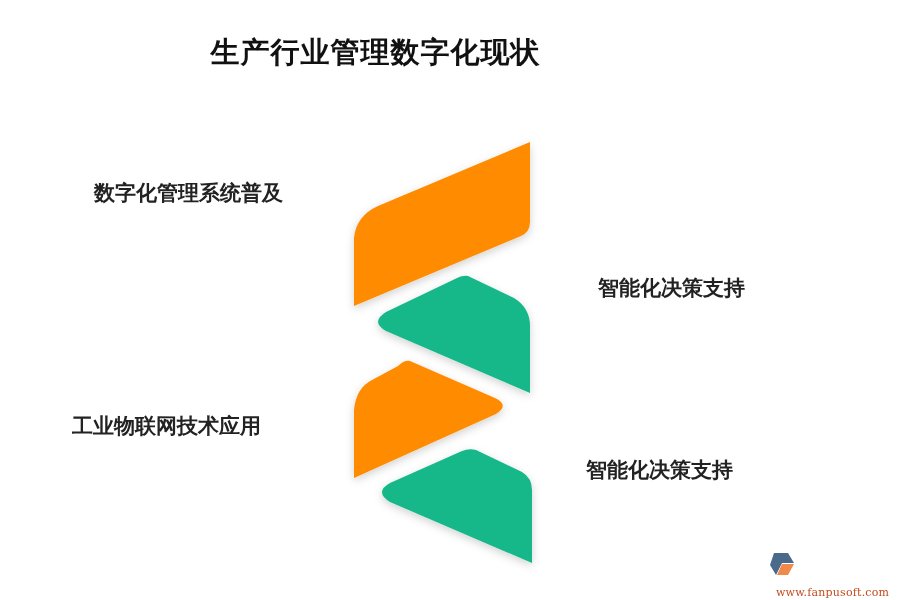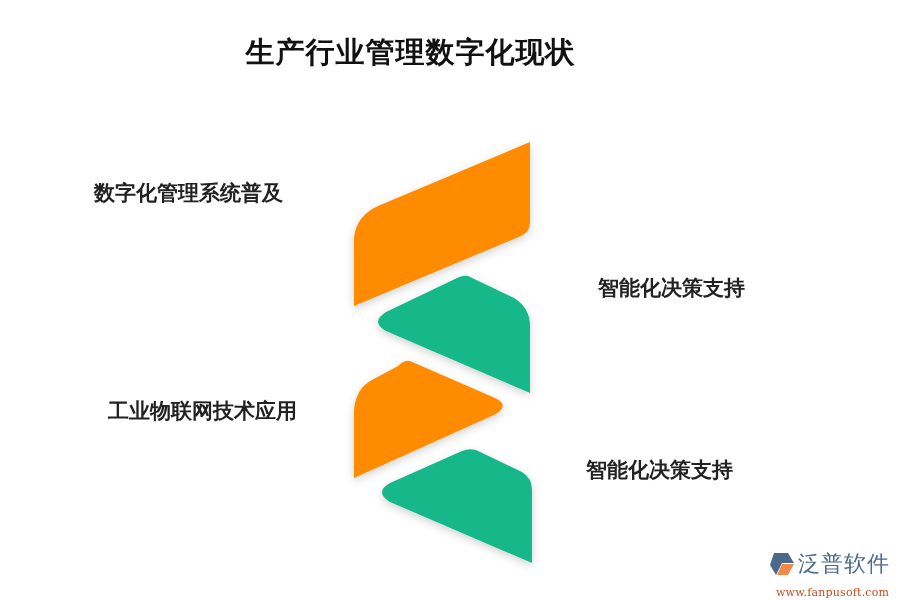--- a/index.html
+++ b/index.html
@@ -2,21 +2,21 @@
 <html><head>
   <meta charset="utf-8">
   <style>
     html, body { margin: 0; padding: 0; }
     body {
       width: 900px; height: 600px; background: #ffffff; position: relative; overflow: hidden;
       font-family: "DejaVu Sans", "Liberation Sans", sans-serif;
     }
     .title {
       position: absolute; left: 0; top: 33px; width: 751px; text-align: center;
-      font-size: 29px; font-weight: bold; color: #111111; letter-spacing: 1px; padding-left: 35px;
+      font-size: 29px; font-weight: bold; color: #111111; letter-spacing: 1px;
     }
     .label {
       position: absolute; font-size: 21px; font-weight: bold; color: #222222; white-space: nowrap;
     }
     svg.shapes { position: absolute; left: 0; top: 0; }
     .logo { position: absolute; left: 768px; top: 549px; width: 126px; height: 40px; }
     .logo-text {
       position: absolute; left: 30px; top: 0px; font-size: 22px; color: #4a6a8c; letter-spacing: 1px;
       font-family: "DejaVu Sans", sans-serif;
     }
@@ -42,23 +42,22 @@
 
   <path filter="url(#sh)" fill="#14b88a" d="M468 276 L514 298 Q530 308 530 326 L530 393 L386 331 Q370 322 386 312 L455 279 Q462 275 468 276 Z"></path>
 
   <path filter="url(#sh)" fill="#ff8c00" d="M410 361 L495 398 Q510 405 496 414 L354 478 L354 410 Q356 388 372 380 L398 366 Q404 360 410 361 Z"></path>
 
   <path filter="url(#sh)" fill="#14b88a" d="M476 450 L522 472 Q532 478 532 490 L532 563 L390 502 Q374 492 390 483 L462 451 Q469 448 476 450 Z"></path>
 </svg>
 
 <div class="label" style="left:94px; top:179px;">数字化管理系统普及</div>
 <div class="label" style="left:598px; top:274px;">智能化决策支持</div>
-<div class="label" style="left:72px; top:397px;margin-left:36px;">工业物联网技术应用</div>
+<div class="label" style="left:72px; top:412px;">工业物联网技术应用</div>
 <div class="label" style="left:586px; top:456px;">智能化决策支持</div>
 
 <div class="logo">
   <svg class="logo-icon" width="28" height="26" viewBox="0 0 28 26">
     <path d="M6 2 L20 2 L26 12 L14 12 L8 24 L2 14 Z" fill="#4a6a8c"></path>
     <path d="M14 13 L26 13 L20 24 L9 24 Z" fill="#f08a4b"></path>
   </svg>
-  <div class="logo-text">泛普软件</div>
   <div class="logo-url">www.fanpusoft.com</div>
 </div>
 
 </body></html>

